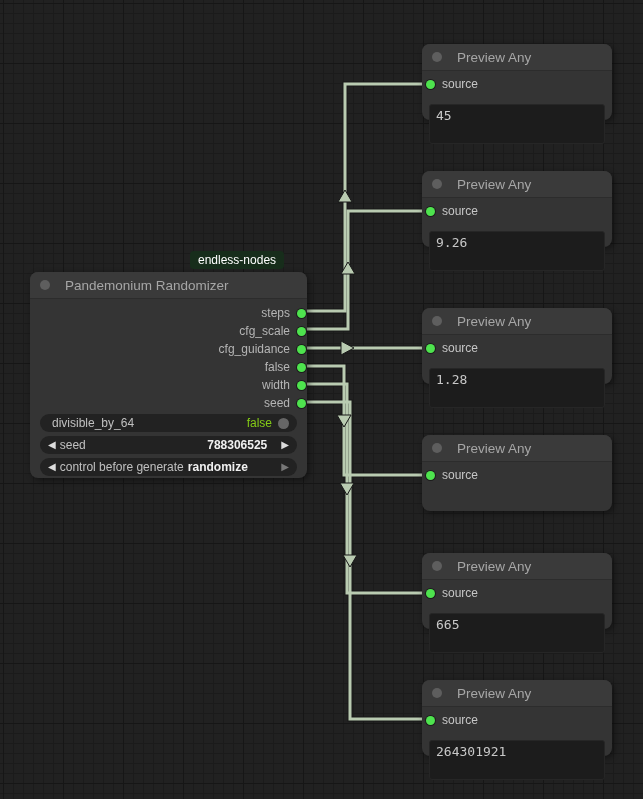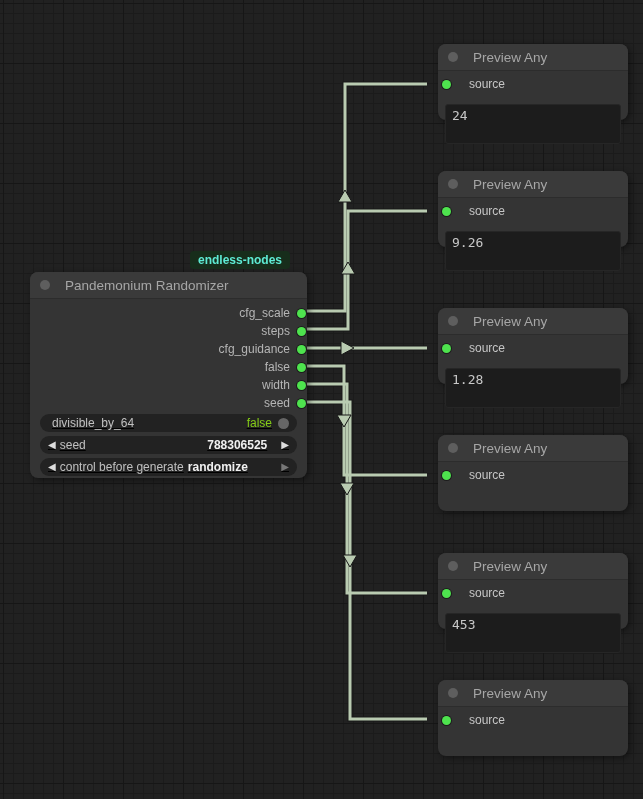--- a/index.html
+++ b/index.html
@@ -31,44 +31,44 @@
   .node-title .t{color:#a6a6a6;font-size:13.5px;margin-left:15px;white-space:nowrap;}
   .port-dot{
     width:9px;height:9px;border-radius:50%;background:#4ee34e;
     box-shadow:0 0 0 1px rgba(0,0,0,.45);flex:0 0 auto;
   }
   
   .pm{left:30px;top:272px;width:277px;height:206px;}
   .pm-outputs{margin-top:5px;}
   .out-row{height:18px;display:flex;align-items:center;justify-content:flex-end;padding-right:1px;}
   .out-row .lbl{color:#b5b5b5;font-size:12px;margin-right:7px;white-space:nowrap;}
-  .pm-widgets{position:absolute;left:10px;right:10px;top:142px;text-decoration:underline;}
+  .pm-widgets{position:absolute;left:10px;right:10px;top:142px;}
   .widget{
     height:18px;margin-bottom:4px;background:#222222;border-radius:9px;
     display:flex;align-items:center;font-size:12px;color:#c0c0c0;
     padding:0 8px;box-sizing:border-box;
   }
   .widget .wl{margin-left:4px;white-space:nowrap;}
   .widget .sp{flex:1;}
   .widget .wv{color:#f0f0f0;font-weight:bold;white-space:nowrap;}
   .widget .wv-dim{color:#84cc16;white-space:nowrap;}
   .arr{font-size:10px;line-height:18px;}
   .arr-bright{color:#dcdcdc;}
   .arr-dim{color:#777777;}
   .toggle-knob{width:11px;height:11px;border-radius:50%;background:#666666;margin-left:6px;flex:0 0 auto;}
   
   .badge{
     position:absolute;z-index:3;left:190px;top:251px;height:18px;
-    background:#172d1b;color:#5eead4;font-size:12px;font-weight:bold;
+    background:#172d1b;color:#ffffff;font-size:12px;font-weight:normal;
     line-height:18px;padding:0 8px;border-radius:4px;
   }
   
-  .pv{left:438px;width:190px;height:76px;}
+  .pv{left:422px;width:190px;height:76px;}
   .in-row{height:18px;display:flex;align-items:center;margin-top:4px;padding-left:4px;}
-  .in-row .lbl{color:#c6c6c6;font-size:12px;margin-left:18px;text-align:right;}
+  .in-row .lbl{color:#c6c6c6;font-size:12px;margin-left:7px;text-align:right;}
   .valuebox{
     position:absolute;left:7px;top:60px;width:176px;height:40px;
     background:#1c1c1c;border:1px solid #262626;border-radius:3px;
     box-sizing:border-box;color:#c8c8c8;
     font-family:"DejaVu Sans Mono",monospace;font-size:13px;
     padding:3px 6px;overflow:hidden;
   }
 </style>
 </head>
 <body>
@@ -104,25 +104,25 @@
 
   <div class="badge">endless-nodes</div>
 
   <div class="node pm">
     <div class="node-title">
       <span class="collapse-dot"></span>
       <span class="t">Pandemonium Randomizer</span>
     </div>
     <div class="pm-outputs">
       <div class="out-row">
+        <span class="lbl">steps</span>
+        <span class="port-dot"></span>
+      </div>
+      <div class="out-row">
         <span class="lbl">cfg_scale</span>
-        <span class="port-dot"></span>
-      </div>
-      <div class="out-row">
-        <span class="lbl">steps</span>
         <span class="port-dot"></span>
       </div>
       <div class="out-row">
         <span class="lbl">cfg_guidance</span>
         <span class="port-dot"></span>
       </div>
       <div class="out-row">
         <span class="lbl">false</span>
         <span class="port-dot"></span>
       </div>
@@ -162,21 +162,21 @@
 
   <div class="node pv" style="top:44px">
     <div class="node-title">
       <span class="collapse-dot"></span>
       <span class="t">Preview Any</span>
     </div>
     <div class="in-row">
       <span class="port-dot"></span>
       <span class="lbl">source</span>
     </div>
-    <div class="valuebox">24</div>
+    <div class="valuebox">45</div>
   </div>
 
   <div class="node pv" style="top:171px">
     <div class="node-title">
       <span class="collapse-dot"></span>
       <span class="t">Preview Any</span>
     </div>
     <div class="in-row">
       <span class="port-dot"></span>
       <span class="lbl">source</span>
@@ -209,27 +209,28 @@
 
   <div class="node pv" style="top:553px">
     <div class="node-title">
       <span class="collapse-dot"></span>
       <span class="t">Preview Any</span>
     </div>
     <div class="in-row">
       <span class="port-dot"></span>
       <span class="lbl">source</span>
     </div>
-    <div class="valuebox">453</div>
+    <div class="valuebox">665</div>
   </div>
 
   <div class="node pv" style="top:680px">
     <div class="node-title">
       <span class="collapse-dot"></span>
       <span class="t">Preview Any</span>
     </div>
     <div class="in-row">
       <span class="port-dot"></span>
       <span class="lbl">source</span>
     </div>
+    <div class="valuebox">264301921</div>
   </div>
 
 </div>
 
 </body></html>

